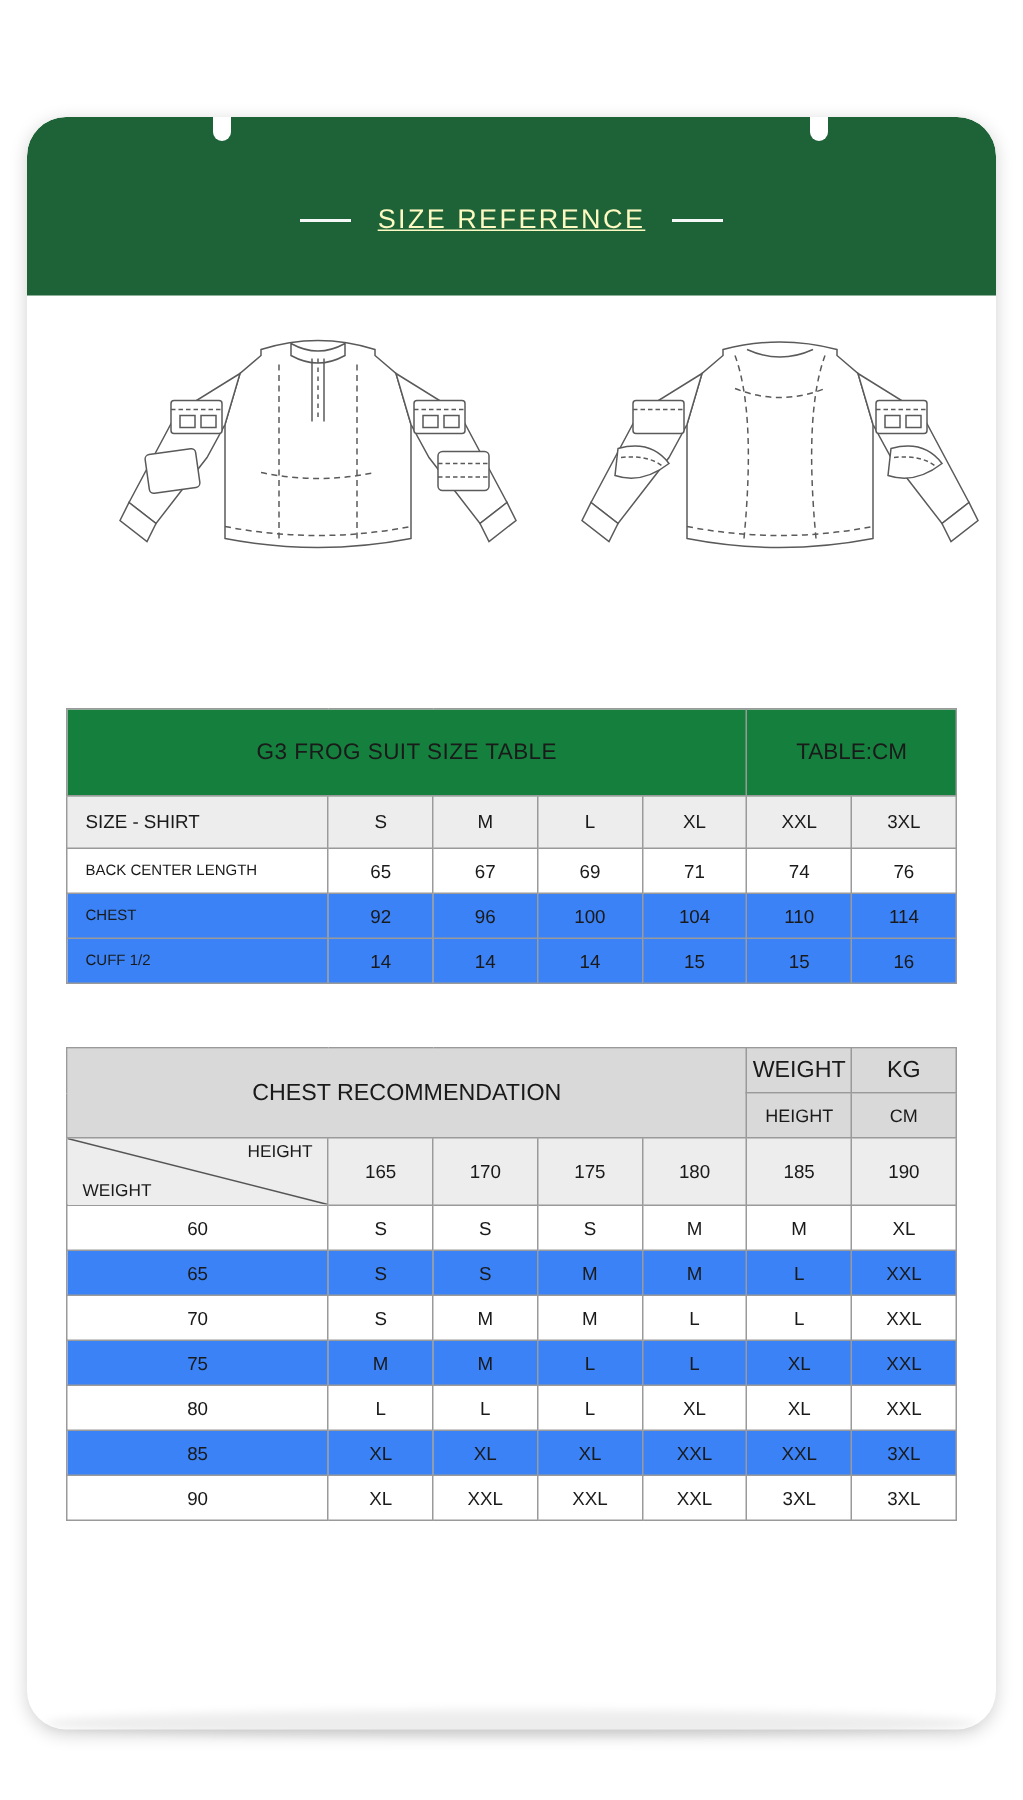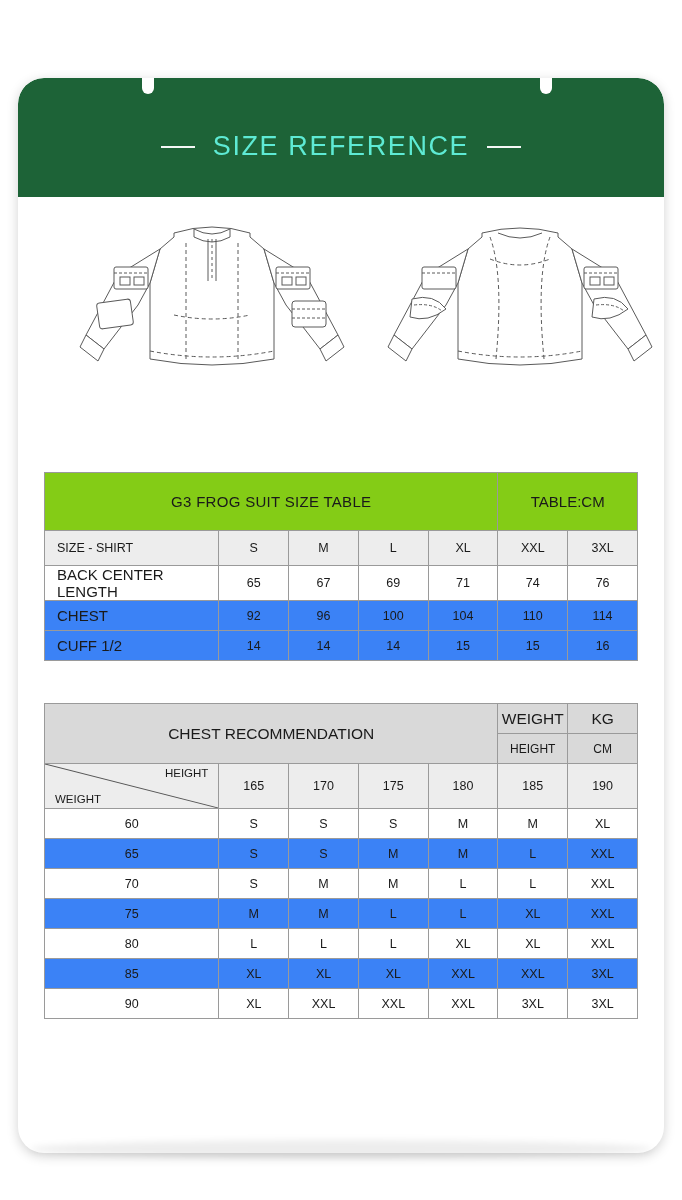--- a/index.html
+++ b/index.html
@@ -45,24 +45,25 @@
     gap: 18px;
     margin-top: 18px;
   }
   .title-rule {
     width: 34px;
     height: 2px;
     background: #ffffff;
     opacity: 0.95;
   }
   .title {
-    color: #5eead4;
-    font-size: 27px;
+    color: #fef9c3;
+    font-size: 18px;
     letter-spacing: 1.6px;
     font-weight: 400;
+    text-decoration: underline;
   }
   
   .notch {
     position: absolute;
     top: -12px;
     width: 12px;
     height: 28px;
     background: #ffffff;
     border-radius: 6px;
   }
@@ -93,40 +94,40 @@
   table td, table th {
     border: 1px solid #9a9a9a;
     font-size: 12.5px;
     color: #1a1a1a;
     text-align: center;
     font-weight: 400;
     padding: 0;
     height: 29px;
   }
   .head-row td {
-    background: #84cc16;
+    background: #15803d;
     height: 57px;
     font-size: 15px;
   }
   .head-title {
     font-size: 15.5px;
     letter-spacing: 0.3px;
   }
   .unit-cell {
     font-size: 12.5px;
   }
   .sub-head td {
     background: #ededed;
     height: 34px;
     font-size: 12.5px;
   }
   .row-label {
     text-align: left !important;
     padding-left: 12px !important;
-    font-size: 15px;
+    font-size: 10px;
   }
   .zebra-odd td { background: #ffffff; }
   .zebra-even td { background: #3b82f6; }
 
   .spacer { height: 42px; }
 
   
   .rec-title td {
     background: #d9d9d9;
     font-size: 15.5px;

